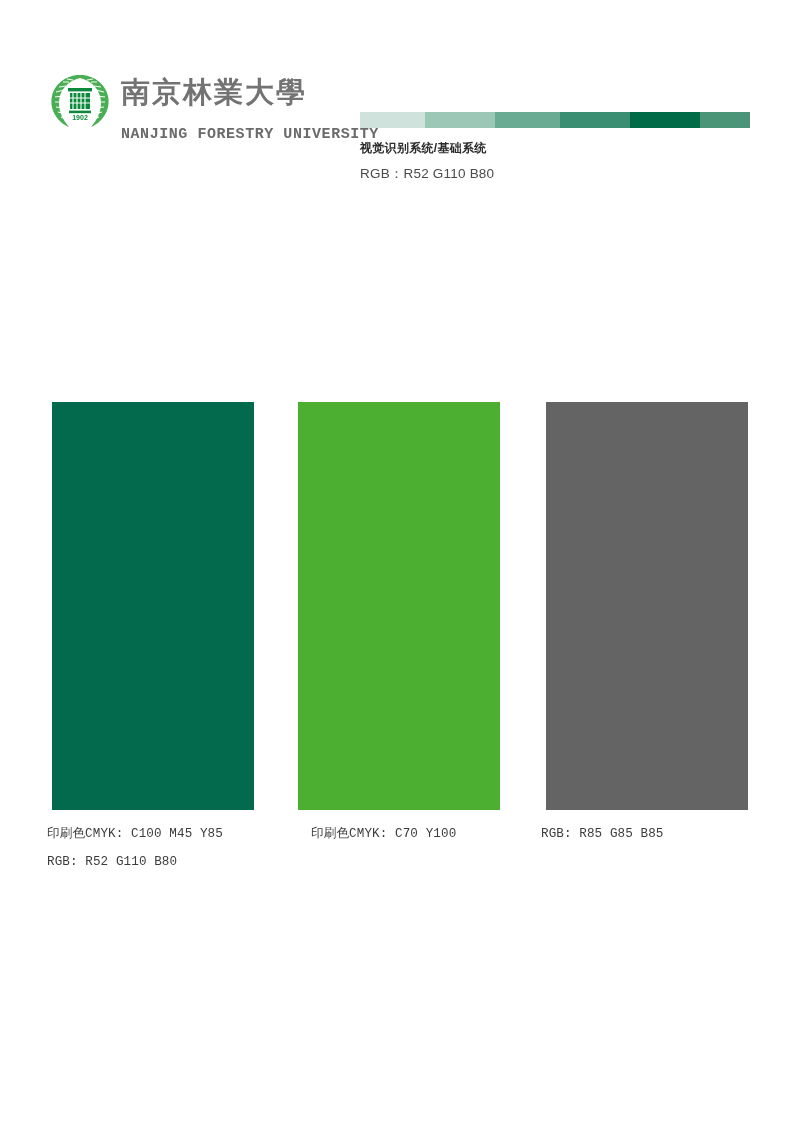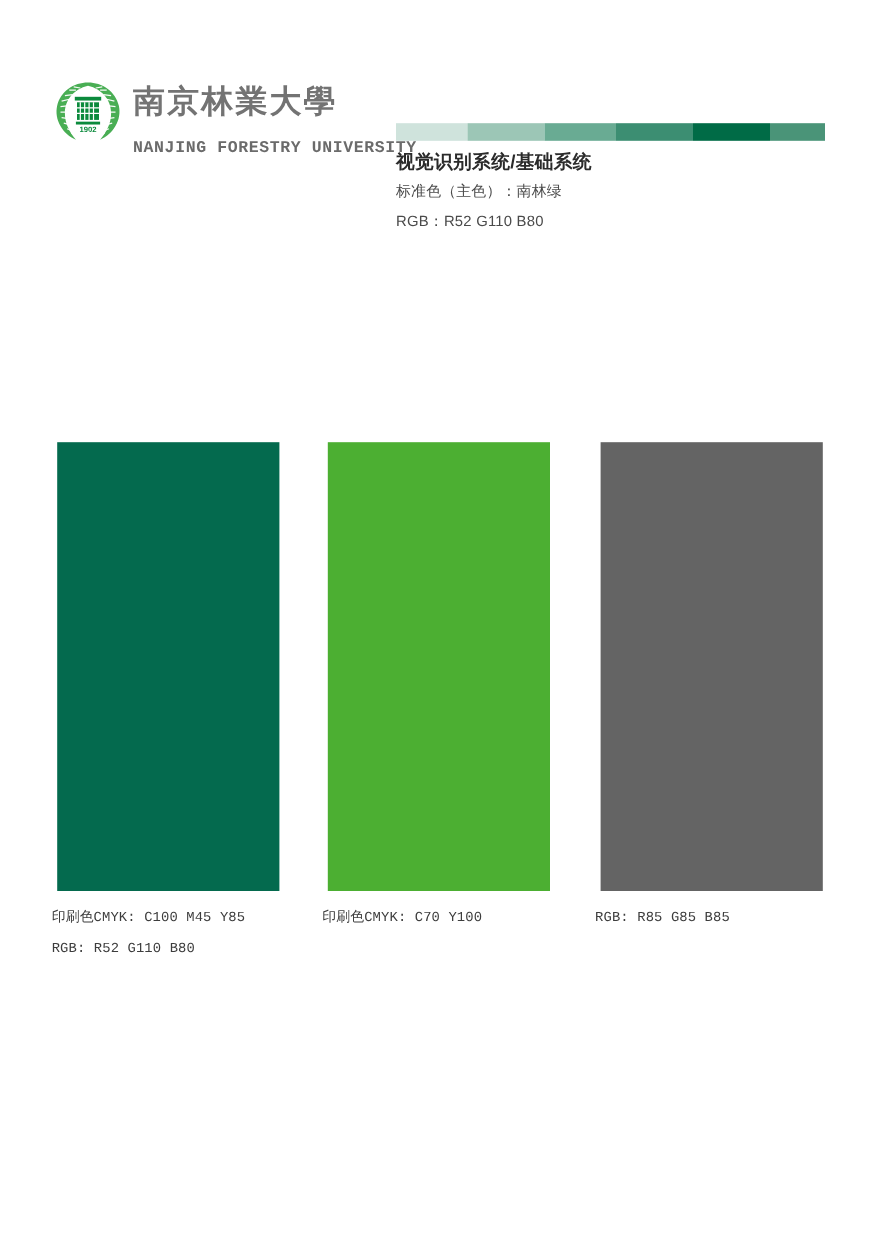--- a/index.html
+++ b/index.html
@@ -72,21 +72,21 @@
   }
 
   
   #header-text {
     position: absolute;
     left: 360px;
     top: 136px;
     width: 380px;
   }
   #header-title {
-    font-size: 17px;
+    font-size: 12px;
     font-weight: 700;
     color: #2b2b2b;
     line-height: 24px;
     letter-spacing: 0.3px;
   }
   .header-line {
     font-size: 13.5px;
     font-weight: 400;
     color: #4a4a4a;
     line-height: 27px;
@@ -105,21 +105,21 @@
   #color-block-2 { left: 298px; }
   #color-block-3 { left: 546px; }
 
   .block-caption {
     position: absolute;
     top: 820px;
     width: 230px;
     font-family: Liberation Mono, monospace;
   }
   #caption-1 { left: 47px; }
-  #caption-2 { left: 293px; }
+  #caption-2 { left: 311px; }
   #caption-3 { left: 541px; }
 
   .caption-line {
     font-size: 12.6px;
     color: #3d3d3d;
     line-height: 28px;
     white-space: nowrap;
     letter-spacing: 0.1px;
   }
 </style>
@@ -169,21 +169,20 @@
     <div class="grad-cell" style="background: rgb(207, 227, 220); width: 65px;"></div>
     <div class="grad-cell" style="background: rgb(156, 198, 182); width: 70px;"></div>
     <div class="grad-cell" style="background: rgb(105, 171, 147); width: 65px;"></div>
     <div class="grad-cell" style="background: rgb(60, 142, 114); width: 70px;"></div>
     <div class="grad-cell" style="background: rgb(0, 107, 70); width: 70px;"></div>
     <div class="grad-cell" style="background: rgb(74, 148, 120); width: 50px;"></div>
   </div>
 
 <div id="header-text">
   <div id="header-title">视觉识别系统/基础系统</div>
-  <div class="header-line">标准色（主色）：南林绿</div>
   <div class="header-line">RGB：R52 G110 B80</div>
 </div>
 
 <div class="color-block" id="color-block-1" style="background: rgb(4, 106, 78);"></div>
 <div class="color-block" id="color-block-2" style="background: rgb(76, 175, 50);"></div>
 <div class="color-block" id="color-block-3" style="background: rgb(100, 100, 100);"></div>
 
 <div class="block-caption" id="caption-1">
   <div class="caption-line">印刷色CMYK: C100 M45 Y85</div>
   <div class="caption-line">RGB: R52 G110 B80</div>

